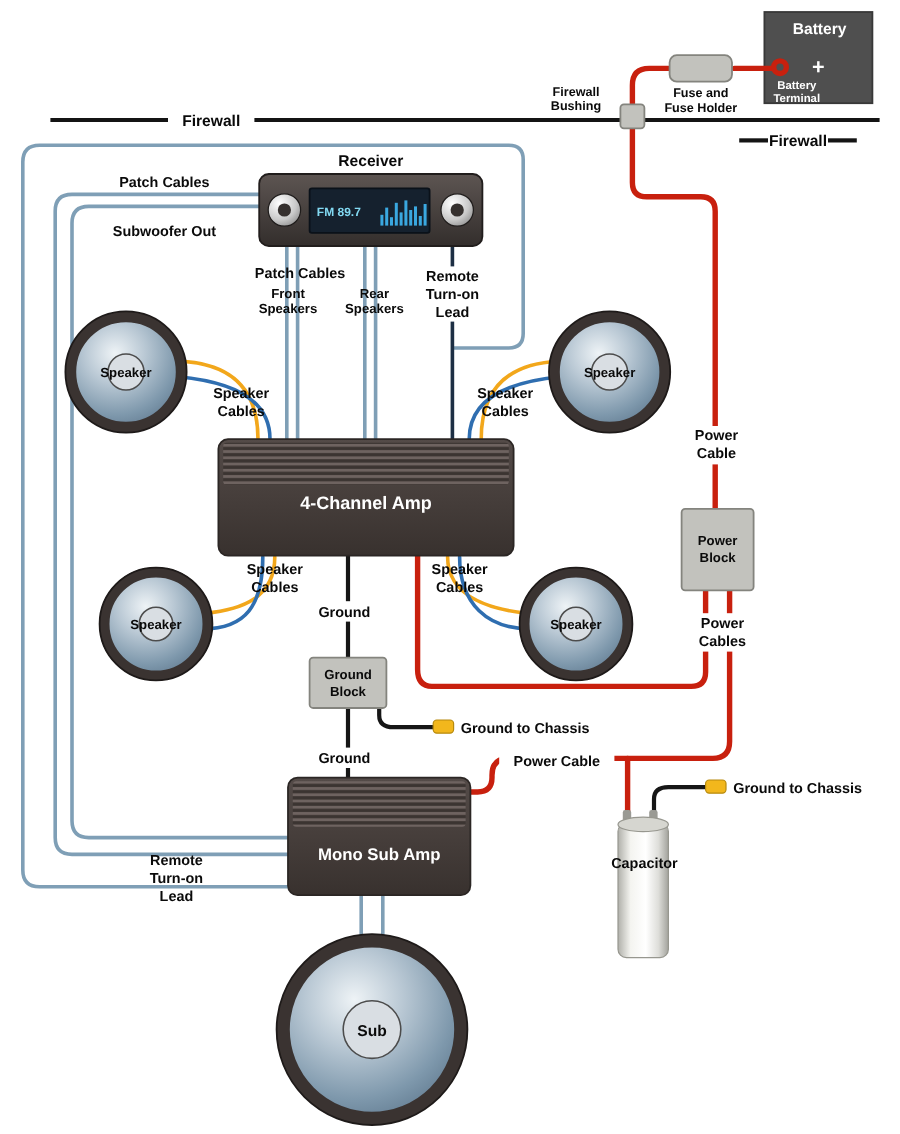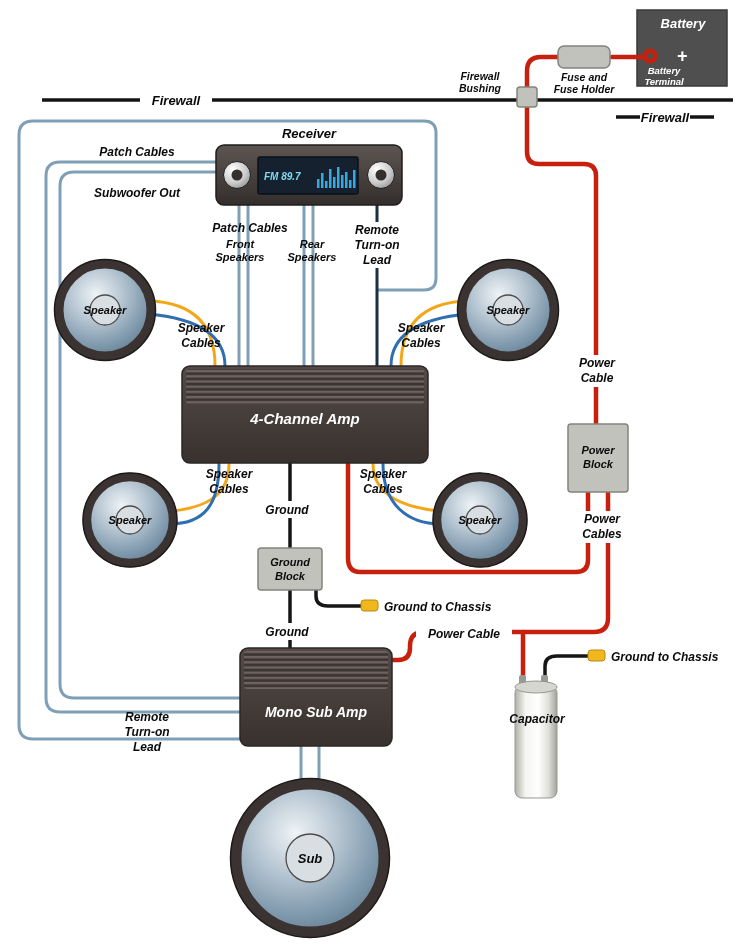--- a/index.html
+++ b/index.html
@@ -1,16 +1,16 @@
 <!DOCTYPE html>
 <html><head>
 <meta charset="utf-8">
 <style>
   html,body{margin:0;padding:0;background:#ffffff;}
-  .stage{width:750px;height:945px;position:relative;font-family:"Liberation Sans","DejaVu Sans",sans-serif;font-style:italic;}
+  .stage{width:750px;height:945px;position:relative;font-family:"Liberation Sans","DejaVu Sans",sans-serif;}
   svg{display:block;}
   text{font-family:"Liberation Sans","DejaVu Sans",sans-serif;}
   .ctr{text-anchor:middle;}
   .lbl{font-weight:bold;font-size:12px;fill:#0a0a0a;}
   .lbl-sm{font-weight:bold;font-size:11px;fill:#0a0a0a;}
   .lbl-xs{font-weight:bold;font-size:10.5px;fill:#0a0a0a;}
   .lbl-lg{font-weight:bold;font-size:13px;fill:#0a0a0a;}
   .wlbl{font-weight:bold;font-size:13px;fill:#ffffff;}
   .wlbl-md{font-weight:bold;font-size:14px;fill:#ffffff;}
   .wlbl-lg{font-weight:bold;font-size:15px;fill:#ffffff;}

